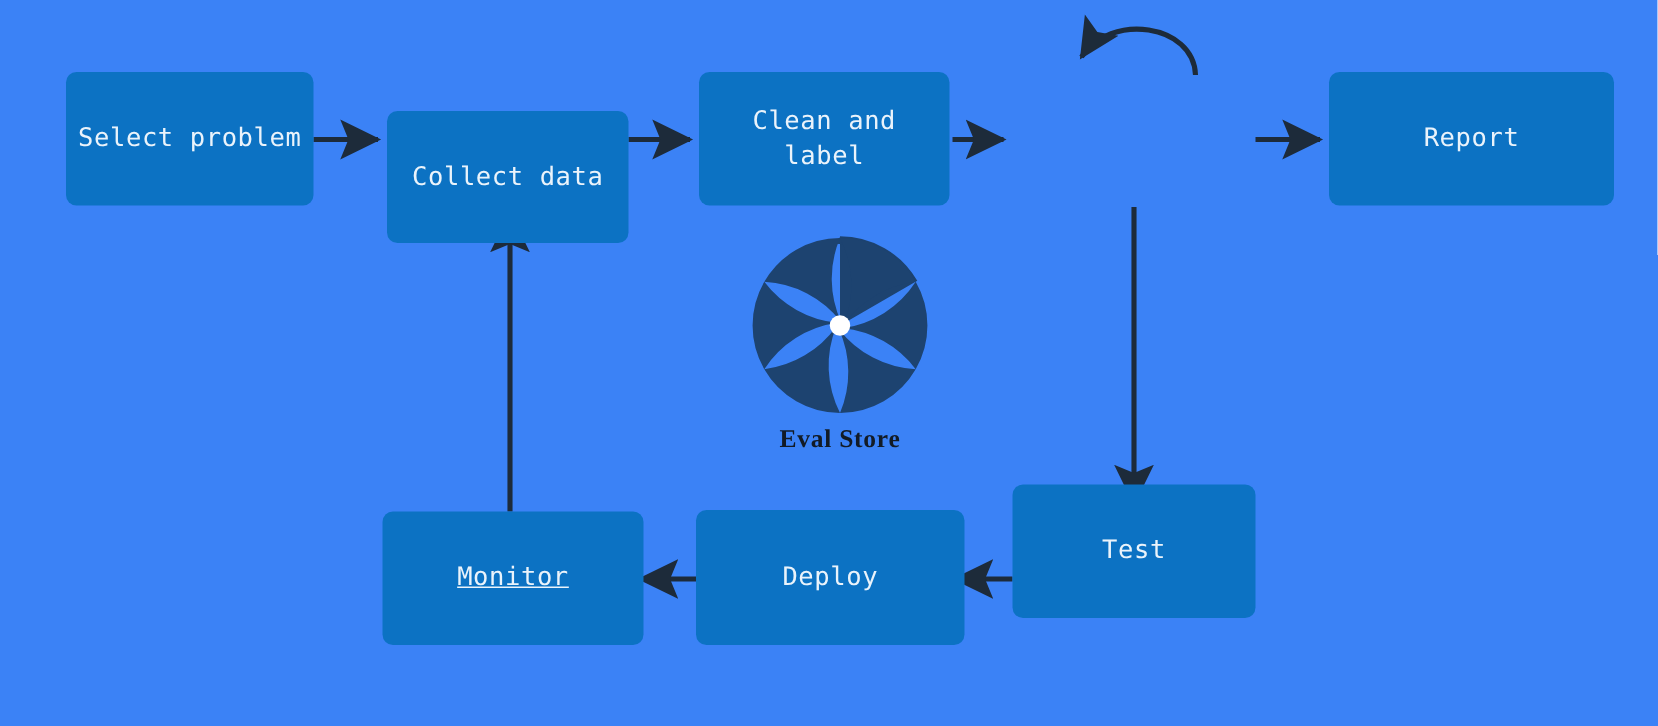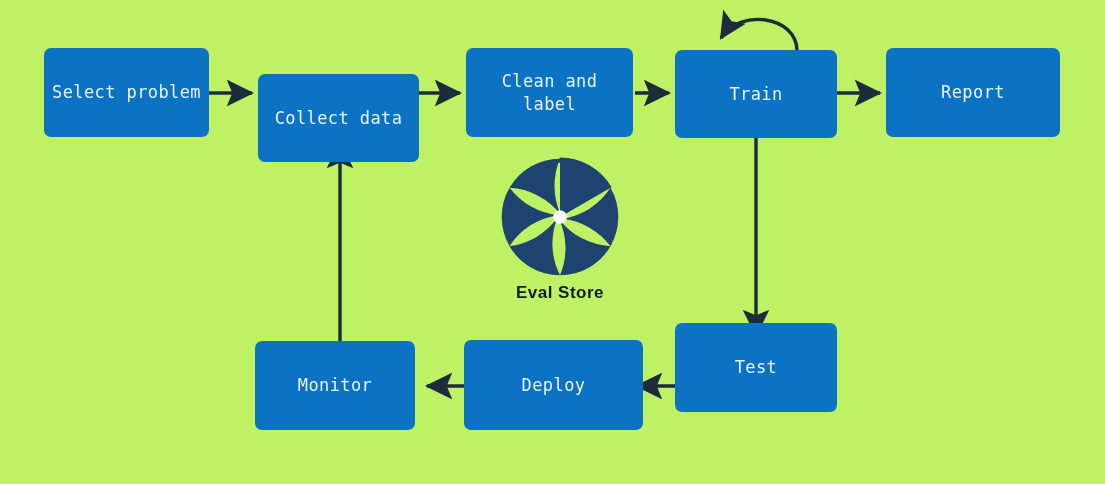--- a/index.html
+++ b/index.html
@@ -4,21 +4,21 @@
 <style>
   html, body {
     margin: 0;
     padding: 0;
     background: #ffffff;
   }
   #canvas {
     position: relative;
     width: 1105px;
     height: 484px;
-    background: #bef264;
+    background: #3b82f6;
     overflow: hidden;
     font-family: "DejaVu Sans Mono", "Liberation Mono", monospace;
   }
   .node {
     position: absolute;
     background: #0c72c3;
     border-radius: 7px;
     color: #eaf3fb;
     display: flex;
     align-items: center;
@@ -30,23 +30,23 @@
     letter-spacing: 0.4px;
     box-sizing: border-box;
     padding: 4px 6px;
     white-space: pre-line;
   }
   
   #node-select-problem { left: 44px;  top: 48px;  width: 165px; height: 89px; }
   #node-collect-data   { left: 258px; top: 49px;  width: 161px; height: 88px; margin-top: 25px; }
   #node-clean-label    { left: 466px; top: 48px;  width: 167px; height: 89px; }
   #node-train          { left: 675px; top: 50px;  width: 162px; height: 88px; }
-  #node-report         { left: 886px; top: 48px;  width: 174px; height: 89px; text-align: center; }
+  #node-report         { left: 886px; top: 48px;  width: 190px; height: 89px; text-align: center; }
   
-  #node-monitor        { left: 255px; top: 341px; width: 160px; height: 89px; }
+  #node-monitor        { left: 255px; top: 341px; width: 174px; height: 89px; text-decoration: underline; }
   #node-deploy         { left: 464px; top: 340px; width: 179px; height: 90px; }
   #node-test           { left: 675px; top: 323px; width: 162px; height: 89px; }
 
   #edges {
     position: absolute;
     left: 0; top: 0;
     width: 1105px;
     height: 484px;
     pointer-events: none;
   }
@@ -57,21 +57,21 @@
     top: 155px;
     width: 148px;
     height: 150px;
     display: flex;
     flex-direction: column;
     align-items: center;
   }
   #logo-mark { width: 124px; height: 124px; display: block; }
   #logo-label {
     margin-top: 4px;
-    font-family: Liberation Sans, sans-serif;
+    font-family: Liberation Serif, serif;
     font-size: 17px;
     font-weight: bold;
     color: #121b26;
     letter-spacing: 0.5px;
     white-space: nowrap;
   }
 </style>
 </head>
 <body>
 
@@ -121,21 +121,20 @@
     </g>
   </svg>
 
   <div class="node" id="node-select-problem">Select problem</div>
 
   <div class="node" id="node-collect-data">Collect data</div>
 
   <div class="node" id="node-clean-label">Clean and
 label</div>
 
-  <div class="node" id="node-train">Train</div>
 
   <div class="node" id="node-report">Report</div>
 
   <div class="node" id="node-monitor">Monitor</div>
 
   <div class="node" id="node-deploy">Deploy</div>
 
   <div class="node" id="node-test">Test</div>
 
   <div id="logo-group">

